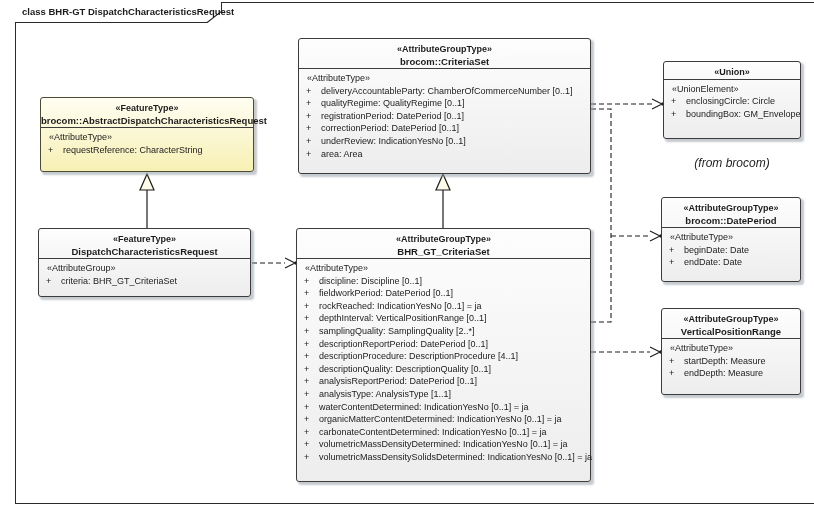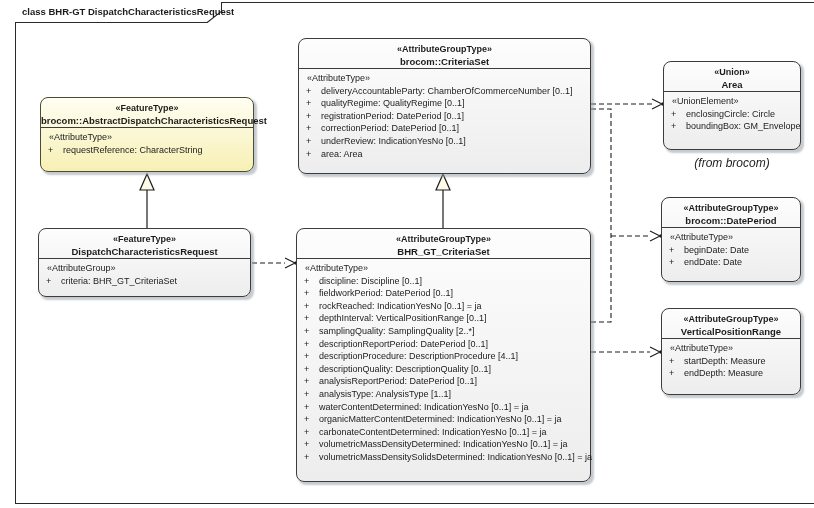--- a/index.html
+++ b/index.html
@@ -8,21 +8,21 @@
   #frame-border{position:absolute;left:2px;top:2px;width:808px;height:502px;
                 border:1px solid #2a2a2a;box-sizing:border-box;}
   #frame-tab{position:absolute;left:2px;top:2px;width:206px;height:20px;background:#ffffff;
              clip-path:polygon(0 0,100% 0,100% 45%,93% 100%,0 100%);}
   #frame-tab-border{position:absolute;left:2px;top:2px;width:207px;height:21px;background:#2a2a2a;
              clip-path:polygon(0 0,100% 0,100% 45%,93% 100%,0 100%,0 calc(100% - 1px),
              calc(93% - 1px) calc(100% - 1px),calc(100% - 1px) calc(45% - 1px),calc(100% - 1px) 0,0 1px);}
   #frame-label{position:absolute;left:9px;top:6px;font-size:9.5px;font-weight:bold;white-space:nowrap;}
   svg.connectors{position:absolute;left:0;top:0;width:814px;height:508px;}
 
-  .uml-box{position:absolute;box-sizing:border-box;border:1px solid #3c3c3c;border-radius:8px;
+  .uml-box{position:absolute;box-sizing:border-box;border:1px solid #3c3c3c;border-radius:3px;
            background:linear-gradient(to bottom,#fdfdfd 0%,#ededed 100%);
            box-shadow:2.5px 2.5px 2px rgba(150,158,168,.55);font-size:9px;}
   .uml-box.yellow{background:linear-gradient(to bottom,#fffef2 0%,#f7f0b4 100%);border-color:#4c4c34;}
   .box-title{text-align:center;padding-top:4px;line-height:12.5px;
              border-bottom:1px solid #3c3c3c;}
   .stereotype{font-size:9px;font-weight:bold;}
   .class-name{font-size:9.5px;font-weight:bold;}
   .class-name.abstract{}
   .compartment{padding:3px 15px 2px 4px;line-height:12.6px;}
   .section-label{padding-left:4px;white-space:nowrap;}
@@ -211,24 +211,23 @@
             <span class="attr-text">volumetricMassDensityDetermined: IndicationYesNo [0..1] = ja</span>
           </div>
           <div class="attr-row">
             <span class="vis">+</span>
             <span class="attr-text">volumetricMassDensitySolidsDetermined: IndicationYesNo [0..1] = ja</span>
           </div>
         </div>
     </div>
   </div>
 
-  <div class="uml-box" style="left:650px;top:61px;width:138px;height:89px;">
+  <div class="uml-box" style="left:650px;top:61px;width:138px;height:78px;">
     <div class="box-title">
       <div class="stereotype">«Union»</div>
-      <div class="class-name">Area</div>
     </div>
     <div class="compartment">
       <div class="section-label">«UnionElement»</div>
       <div>
           <div class="attr-row">
             <span class="vis">+</span>
             <span class="attr-text">enclosingCircle: Circle</span>
           </div>
           <div class="attr-row">
             <span class="vis">+</span>

